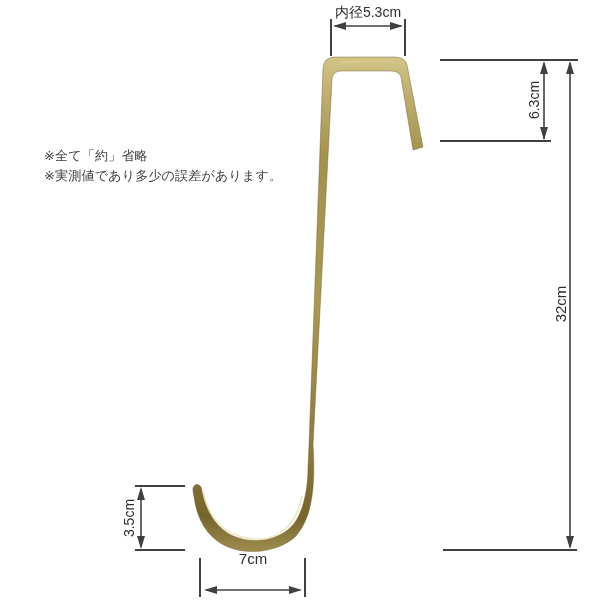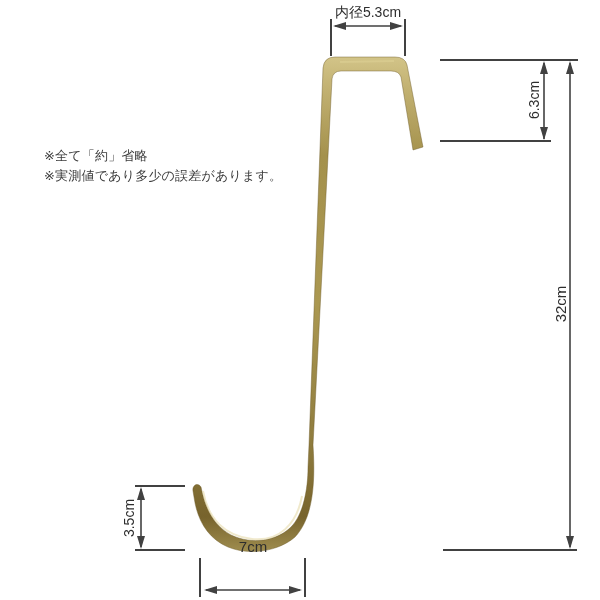--- a/index.html
+++ b/index.html
@@ -109,20 +109,20 @@
   </svg>
 
   <div class="lbl ctr" style="left:368px;top:13px;">内径5.3cm</div>
 
   <div class="lbl rot" style="left:534px;top:100px;">6.3cm</div>
 
   <div class="lbl rot big" style="left:560px;top:304px;">32cm</div>
 
   <div class="lbl rot" style="left:129px;top:518px;">3.5cm</div>
 
-  <div class="lbl ctr big" style="left:253px;top:546px;">7cm</div>
+  <div class="lbl ctr big" style="left:253px;top:558px;">7cm</div>
 
   <div class="notes">
     <div>※全て「約」省略</div>
     <div>※実測値であり多少の誤差があります。</div>
   </div>
 
 </div>
 
 </body></html>

